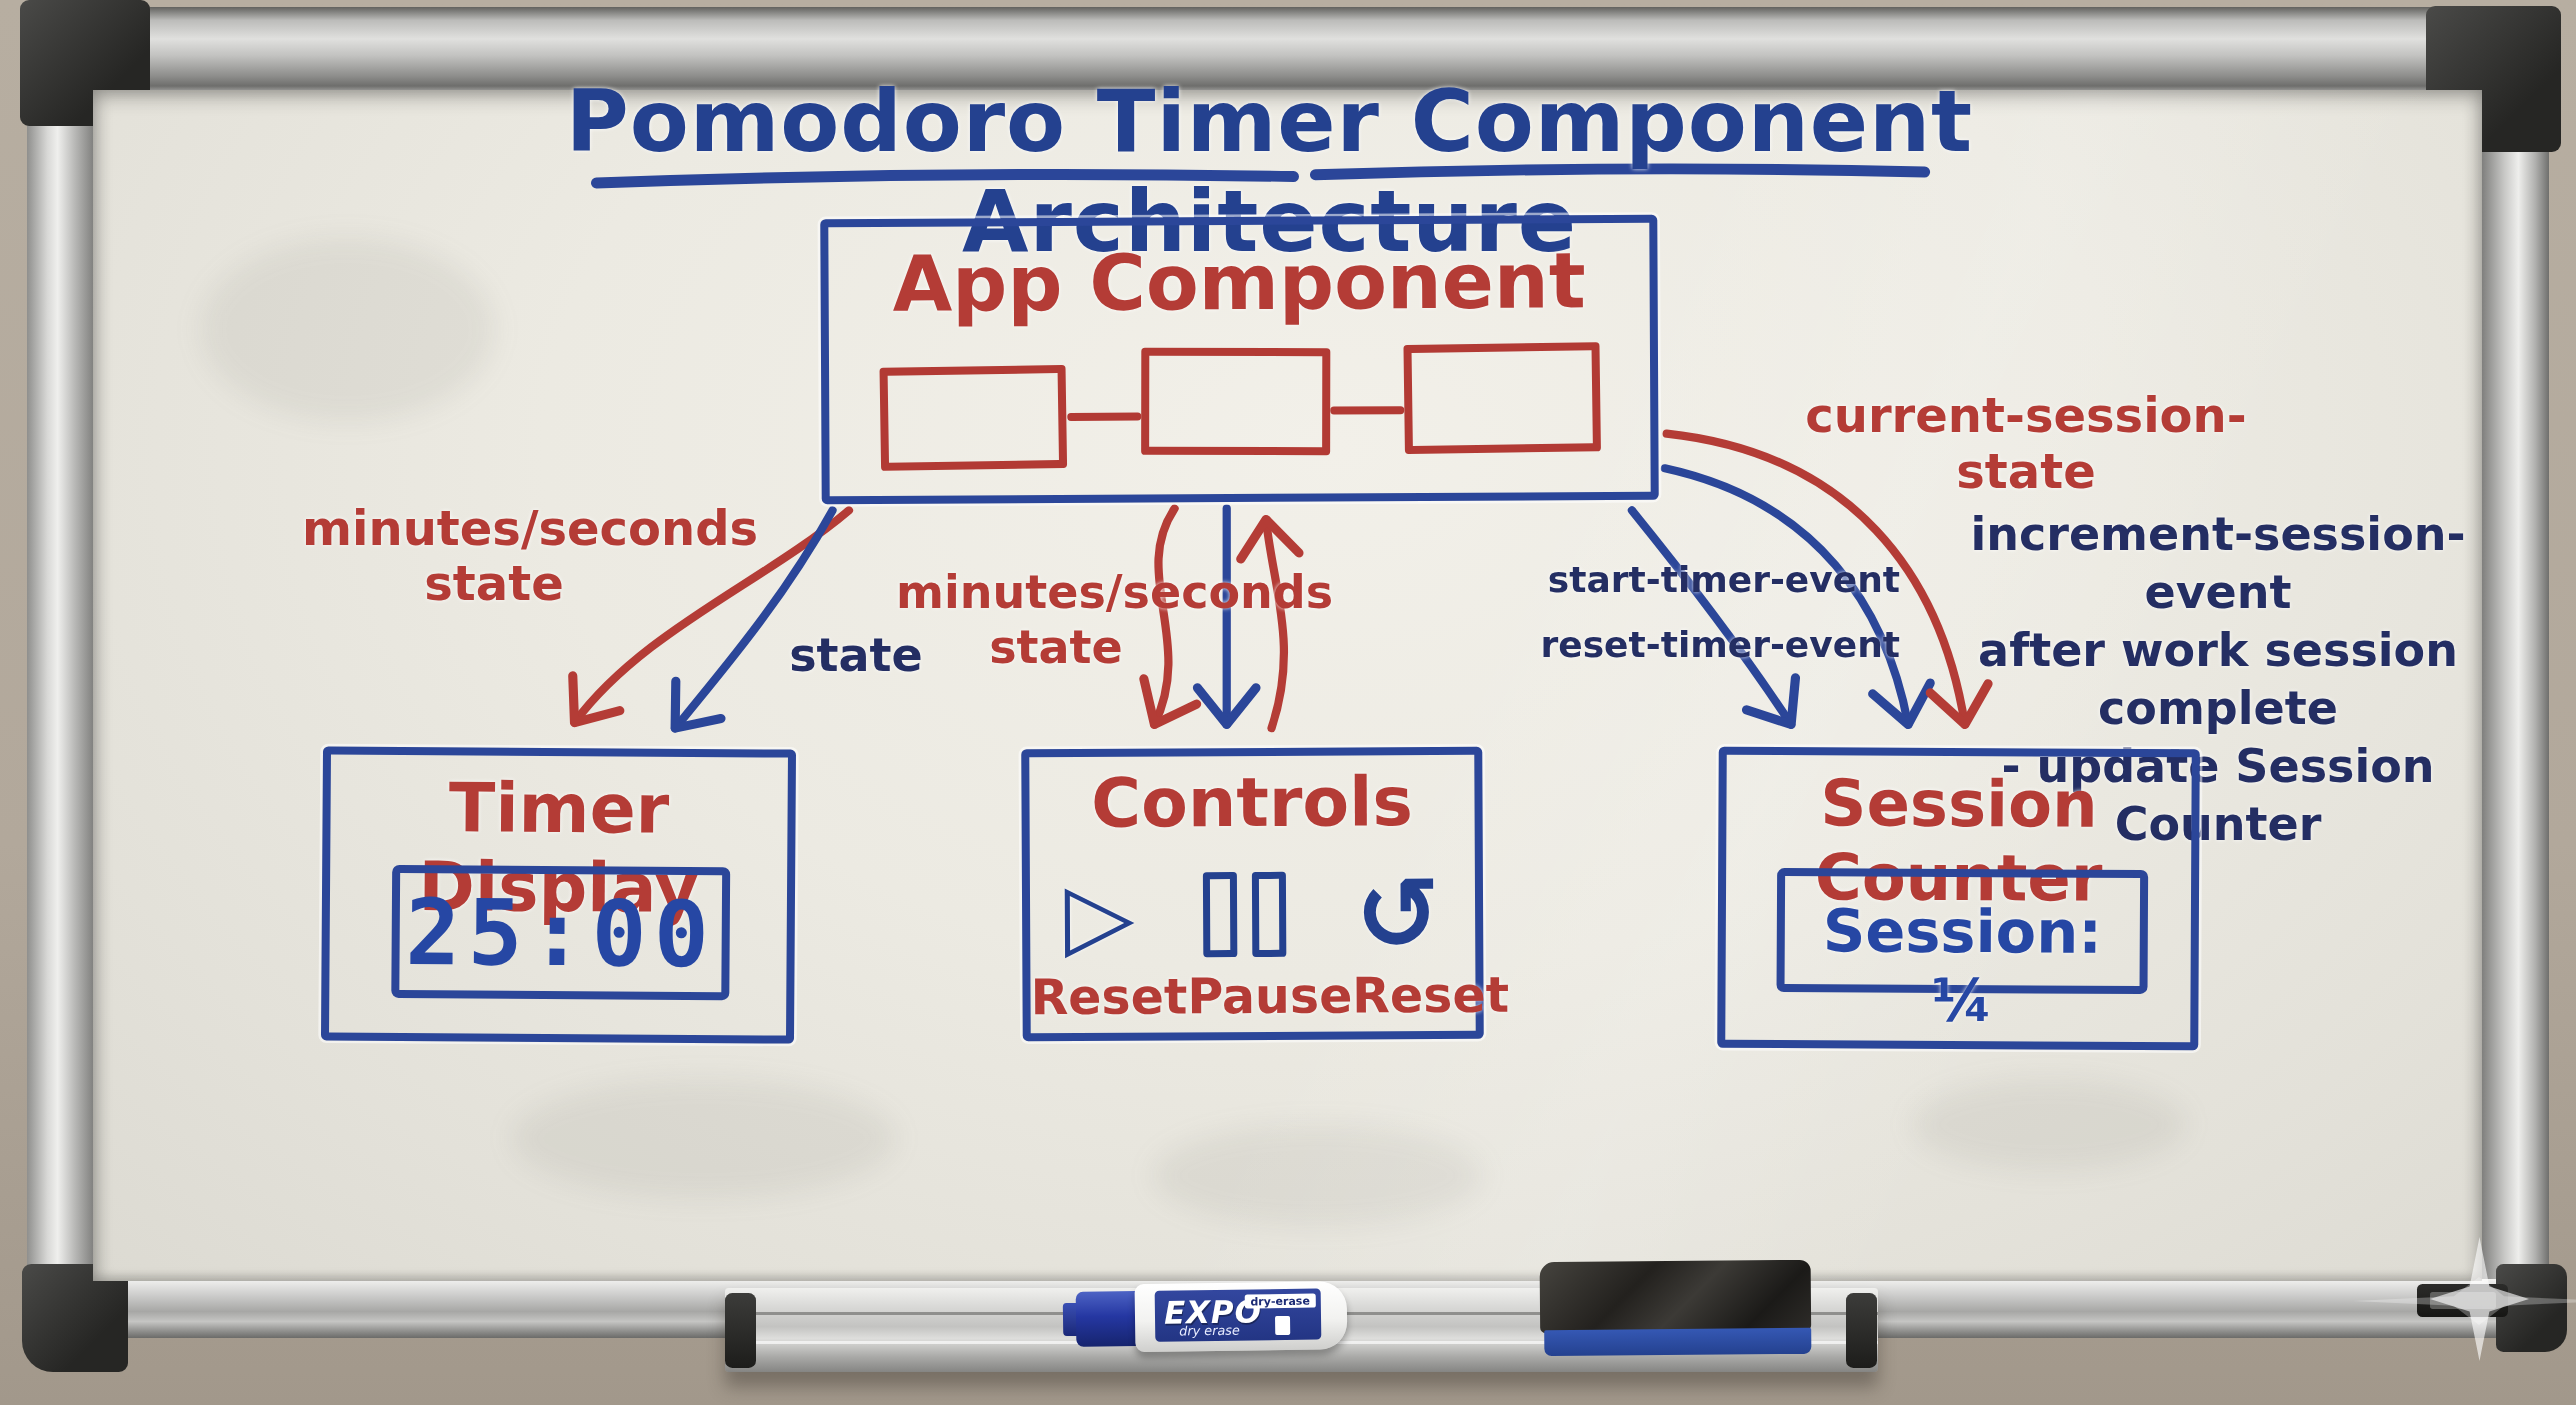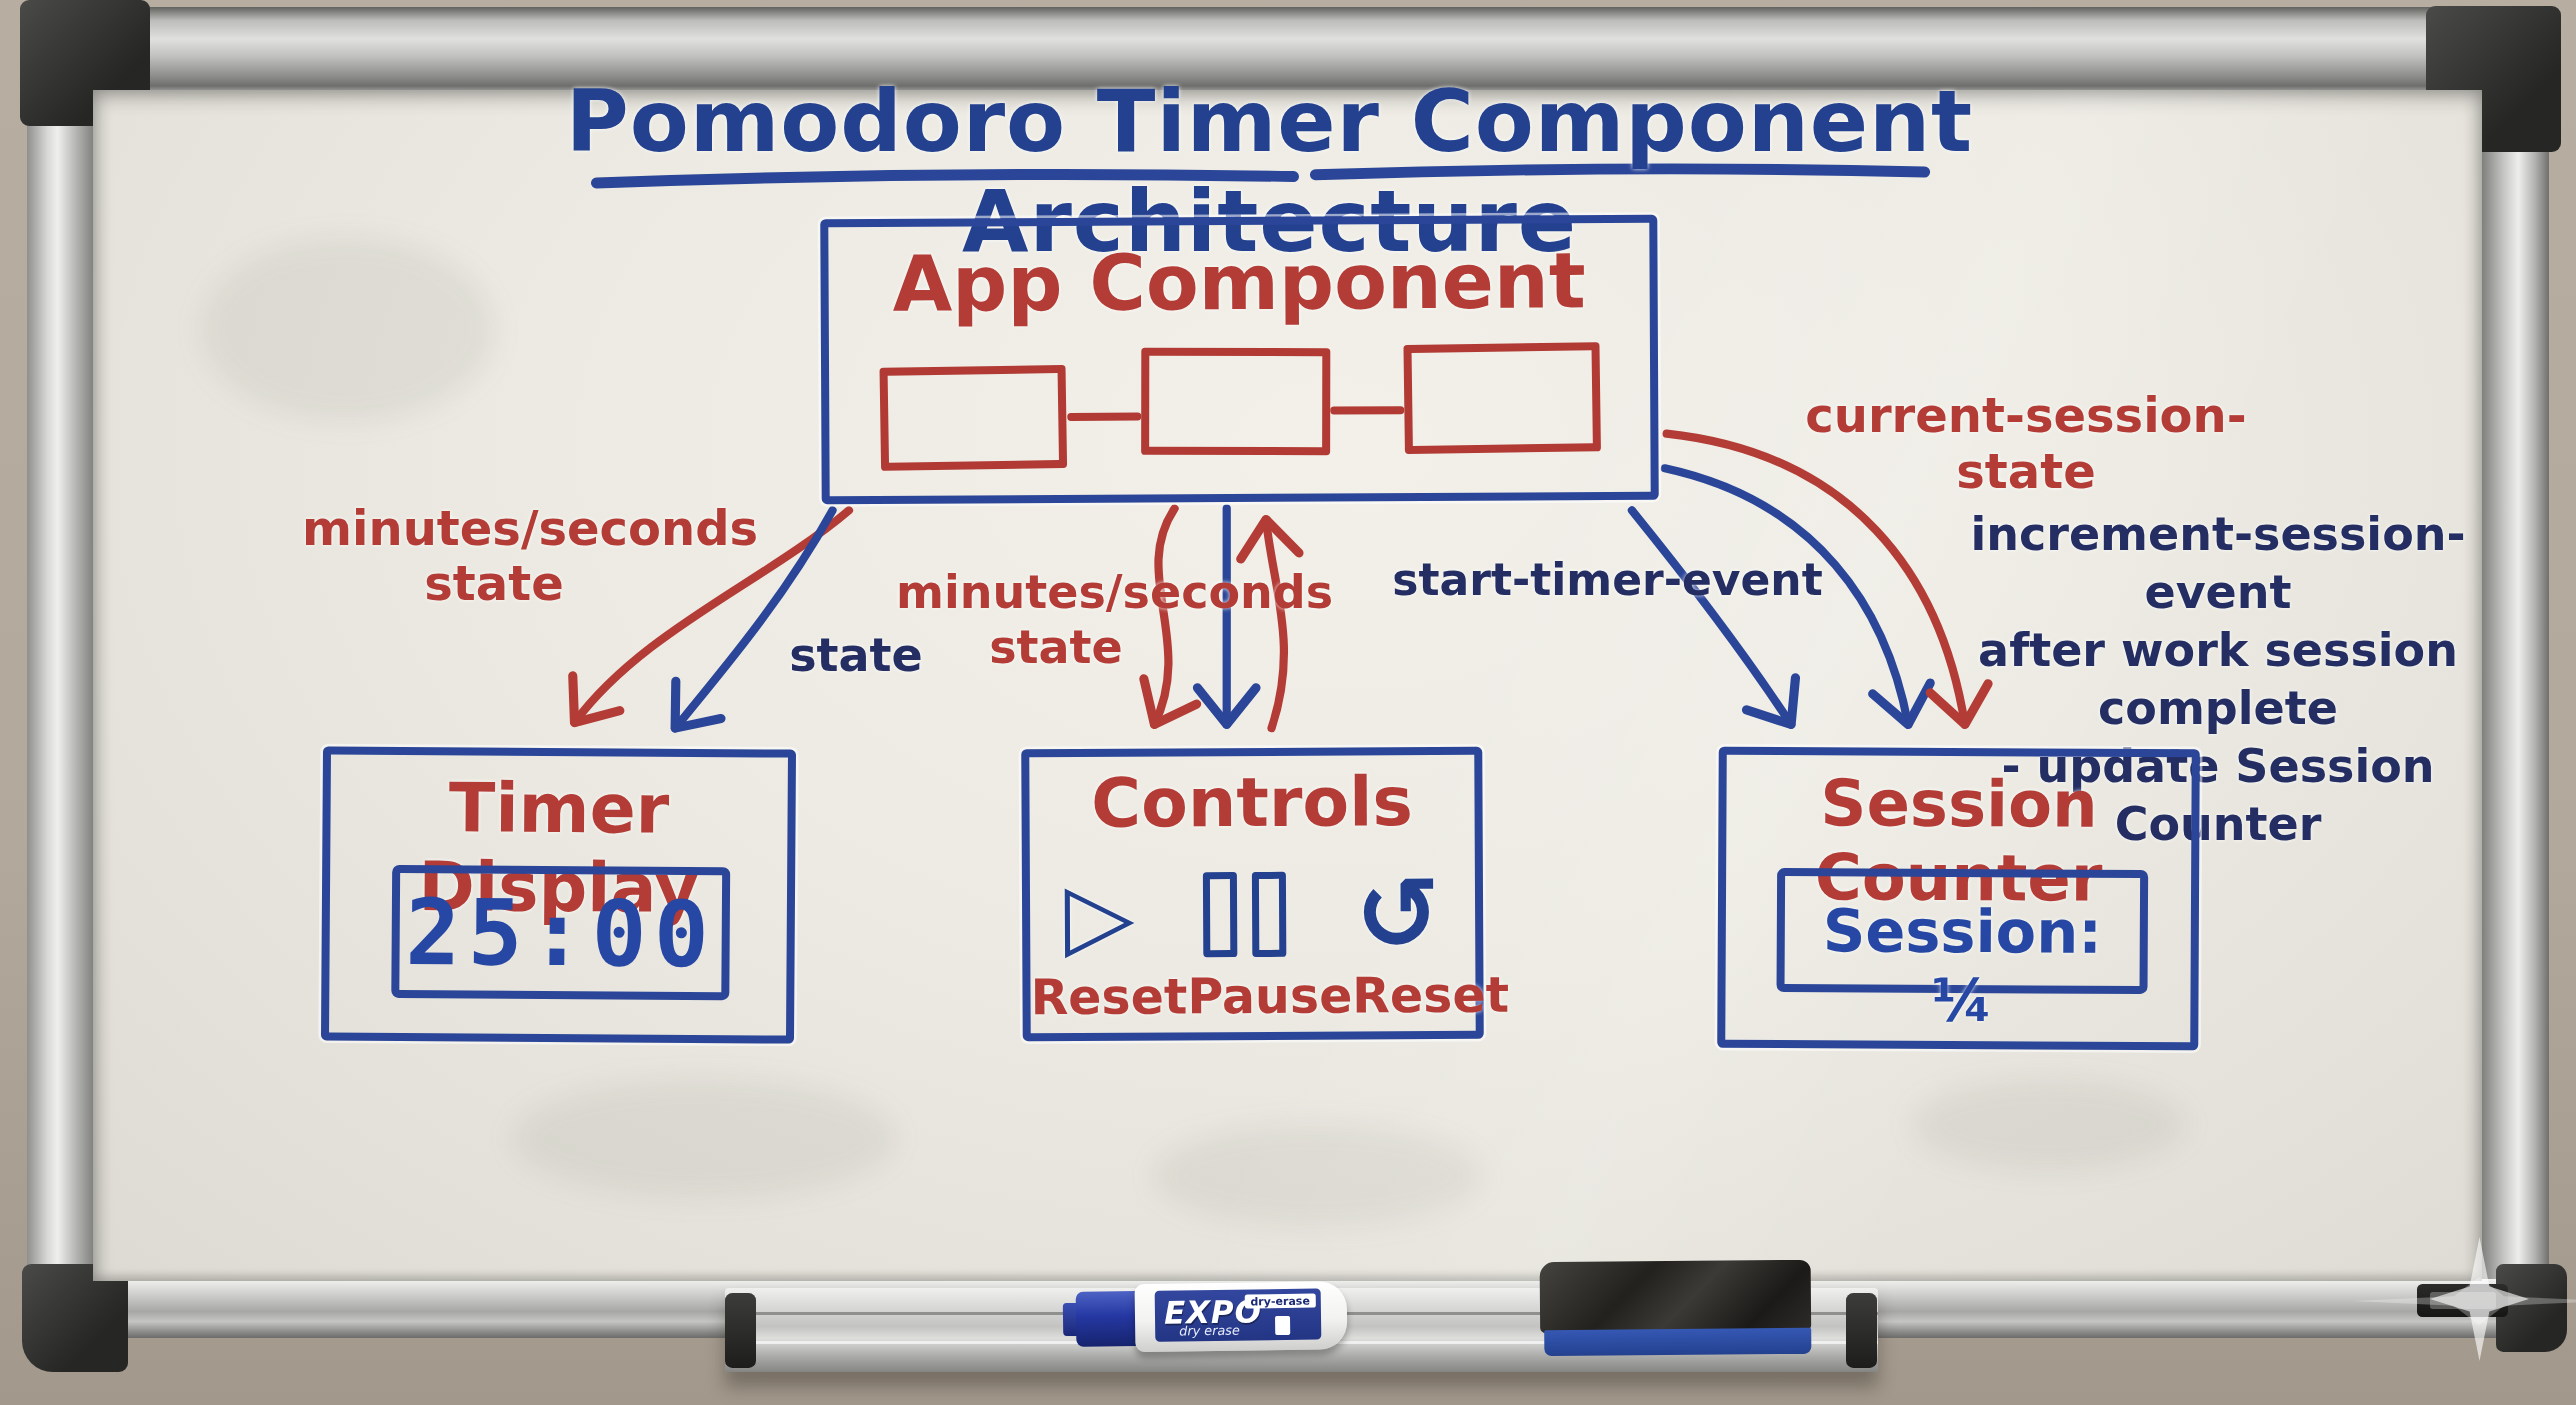--- a/index.html
+++ b/index.html
@@ -149,22 +149,23 @@
     <div>minutes/seconds</div>
     <div>state</div>
   </div>
   <div class="sidelabel hw ink-n" style="left:714px;top:629px;width:284px;font-size:46px;line-height:53px;">
     <div>state</div>
   </div>
   <div class="sidelabel hw ink-r" style="left:896px;top:565px;width:320px;font-size:46px;line-height:55px;">
     <div>minutes/seconds</div>
     <div>state</div>
   </div>
-  <div class="sidelabel hw ink-n" style="left:1315px;top:547px;width:585px;text-align:center;font-size:44px;line-height:65px;">
+  <div class="sidelabel hw ink-n" style="left:1315px;top:547px;width:585px;text-align:right;font-size:36px;line-height:65px;">
     <div>start-timer-event</div>
+    <div>reset-timer-event</div>
   </div>
   <div class="sidelabel hw ink-r" style="left:1788px;top:387px;width:476px;font-size:48px;">current-session-state</div>
   <div class="sidelabel hw ink-n" style="left:1907px;top:505px;width:622px;font-size:46px;line-height:58px;">
     <div>increment-session-event</div>
     <div>after work session complete</div>
     <div>- update Session Counter</div>
   </div>
 
   <div class="bluebox timer">
     <div class="boxtitle hw ink-r" style="margin-top:12.8px;">Timer Display</div>

